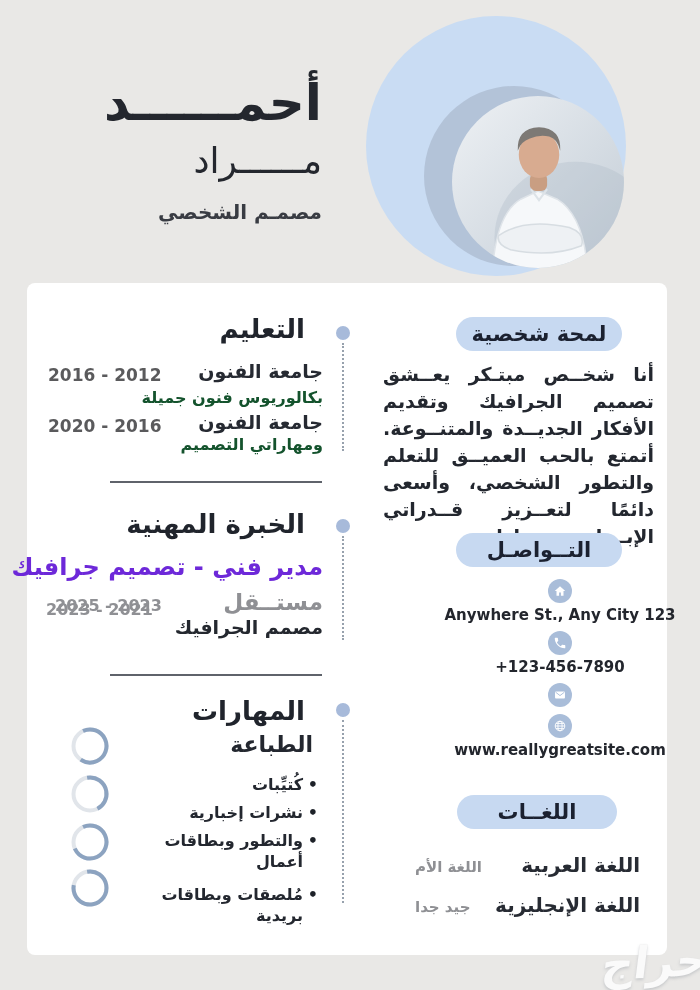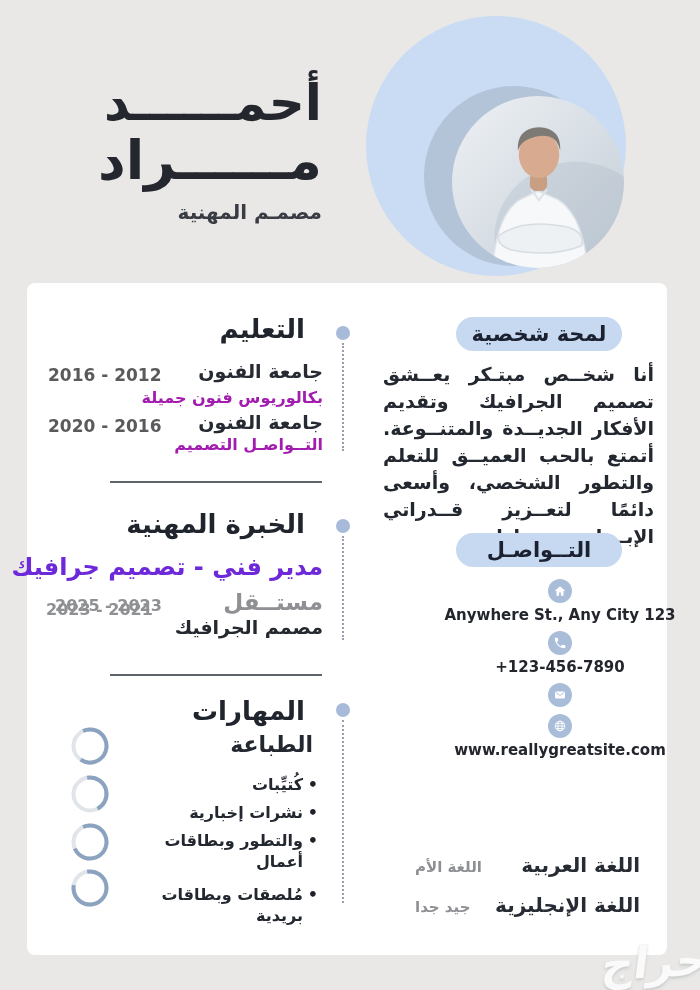--- a/index.html
+++ b/index.html
@@ -5,21 +5,21 @@
   * { margin:0; padding:0; box-sizing:border-box; }
   html,body { background:#d8d8d6; }
   body { font-family:"DejaVu Sans", sans-serif; }
   .page{
     position:relative; width:700px; height:990px; margin:0 auto;
     background:#e9e8e6; overflow:hidden;
   }
   
   .name-block{ position:absolute; left:52px; top:74px; width:270px; direction:rtl; }
   .first-name{ font-size:50px; line-height:58px; font-weight:800; color:#24272e; letter-spacing:-1px; }
-  .last-name{ font-size:54px; line-height:58px; font-weight:700; color:#24272e; letter-spacing:-1px; }
+  .last-name{ font-size:36px; line-height:58px; font-weight:400; color:#24272e; letter-spacing:-1px; }
   .job-title{ margin-top:10px; font-size:20px; font-weight:700; color:#393c43; }
   
   .circle-big{ position:absolute; left:366px; top:16px; width:260px; height:260px; border-radius:50%; background:#c9dcf3; }
   .circle-mid{ position:absolute; left:424px; top:86px; width:180px; height:180px; border-radius:50%; background:#b3c3d8; }
   .photo-circle{ position:absolute; left:452px; top:96px; width:172px; height:172px; border-radius:50%; overflow:hidden; }
   .photo-circle svg{ display:block; width:100%; height:100%; }
   
   .card{ position:absolute; left:27px; top:283px; width:640px; height:672px; background:#ffffff; border-radius:8px; }
   
   .pill{
@@ -51,21 +51,21 @@
   
   .section-title{ position:absolute; right:395px; font-size:26px; font-weight:800; color:#20242c; direction:rtl; white-space:nowrap; }
   #title-education{ top:314px; }
   #title-experience{ top:509px; }
   #title-skills{ top:696px; }
   .tl-dot{ position:absolute; left:336px; width:14px; height:14px; border-radius:50%; background:#a7bada; }
   #dot-1{ top:326px; } #dot-2{ top:519px; } #dot-3{ top:703px; }
   .tl-line{ position:absolute; left:342px; width:0; border-left:2px dotted #97a1ad; }
   #line-1{ top:343px; height:108px; } #line-2{ top:536px; height:104px; } #line-3{ top:720px; height:183px; }
   .edu-school{ position:absolute; right:377px; font-size:19px; font-weight:700; color:#262a32; direction:rtl; }
-  .edu-degree{ position:absolute; right:377px; font-size:16px; font-weight:600; color:#a21caf; direction:rtl; }
+  .edu-degree{ position:absolute; right:377px; font-size:16px; font-weight:600; color:#14532d; direction:rtl; }
   .date{ position:absolute; font-size:17px; font-weight:600; color:#5a5a5c; direction:ltr; }
   .date.gray{ color:#8f9094; font-size:16px; }
   #edu1-school{ top:360px; } #edu1-degree{ top:388px; } #edu1-date{ left:48px; top:365px; }
   #edu2-school{ top:411px; } #edu2-degree{ top:435px; } #edu2-date{ left:48px; top:416px; }
   .divider{ position:absolute; left:110px; width:212px; border-top:2px solid #5f636b; }
   #divider-1{ top:481px; } #divider-2{ top:674px; }
   #exp1-role{ position:absolute; right:377px; top:553px; font-size:24px; font-weight:600; color:#6d28d9; direction:rtl; }
   #exp1-date{ left:46px; top:557px;margin-top:43px; }
   #exp2-company{ position:absolute; right:377px; top:589px; font-size:23px; font-weight:600; color:#8f9094; direction:rtl; }
   #exp2-date{ left:55px; top:596px; }
@@ -90,21 +90,21 @@
   }
 </style>
 </head>
 <body>
 
 <div class="page">
 
   <div class="name-block">
     <div class="first-name">أحمــــــد</div>
     <div class="last-name">مــــــراد</div>
-    <div class="job-title">مصمـم المهنية</div>
+    <div class="job-title">مصمـم الشخصي</div>
   </div>
 
   <div class="circle-big"></div>
   <div class="circle-mid"></div>
   <div class="photo-circle">
     <svg viewBox="0 0 170 170">
       <defs>
         <linearGradient id="pbg" x1="0" y1="0" x2="1" y2="1">
           <stop offset="0" stop-color="#eef1f4"></stop>
             <stop offset="1" stop-color="#c2ccd6"></stop>
@@ -163,41 +163,44 @@
         <svg viewBox="0 0 24 24" fill="none" stroke="#ffffff" stroke-width="1.6">
           <circle cx="12" cy="12" r="8.2"></circle>
             <ellipse cx="12" cy="12" rx="3.6" ry="8.2"></ellipse>
           <path d="M4 12 H20 M5.2 7.5 H18.8 M5.2 16.5 H18.8"></path>
         </svg>
       </span>
       <span class="contact-label">www.reallygreatsite.com</span>
     </div>
   </div>
 
+  <div class="pill" id="pill-languages">
+    <span>اللغــات</span>
+  </div>
   <div class="lang-rows">
     <div class="lang-row">
       <span class="lang-name">اللغة العربية</span>
       <span class="lang-level">اللغة الأم</span>
     </div>
     <div class="lang-row">
       <span class="lang-name">اللغة الإنجليزية</span>
       <span class="lang-level">جيد جدا</span>
     </div>
   </div>
 
   <h2 class="section-title" id="title-education">التعليم</h2>
   <span class="tl-dot" id="dot-1"></span>
   <span class="tl-line" id="line-1"></span>
 
   <div class="edu-school" id="edu1-school">جامعة الفنون</div>
   <div class="edu-degree" id="edu1-degree">بكالوريوس فنون جميلة</div>
   <div class="date" id="edu1-date" dir="ltr">2016 - 2012</div>
 
   <div class="edu-school" id="edu2-school">جامعة الفنون</div>
-  <div class="edu-degree" id="edu2-degree">التــواصـل التصميم</div>
+  <div class="edu-degree" id="edu2-degree">ومهاراتي التصميم</div>
   <div class="date" id="edu2-date" dir="ltr">2020 - 2016</div>
 
   <div class="divider" id="divider-1"></div>
 
   <h2 class="section-title" id="title-experience">الخبرة المهنية</h2>
   <span class="tl-dot" id="dot-2"></span>
   <span class="tl-line" id="line-2"></span>
 
   <div id="exp1-role">مدير فني - تصميم جرافيك</div>
   <div class="date gray" id="exp1-date" dir="ltr">2023 - 2021</div>

